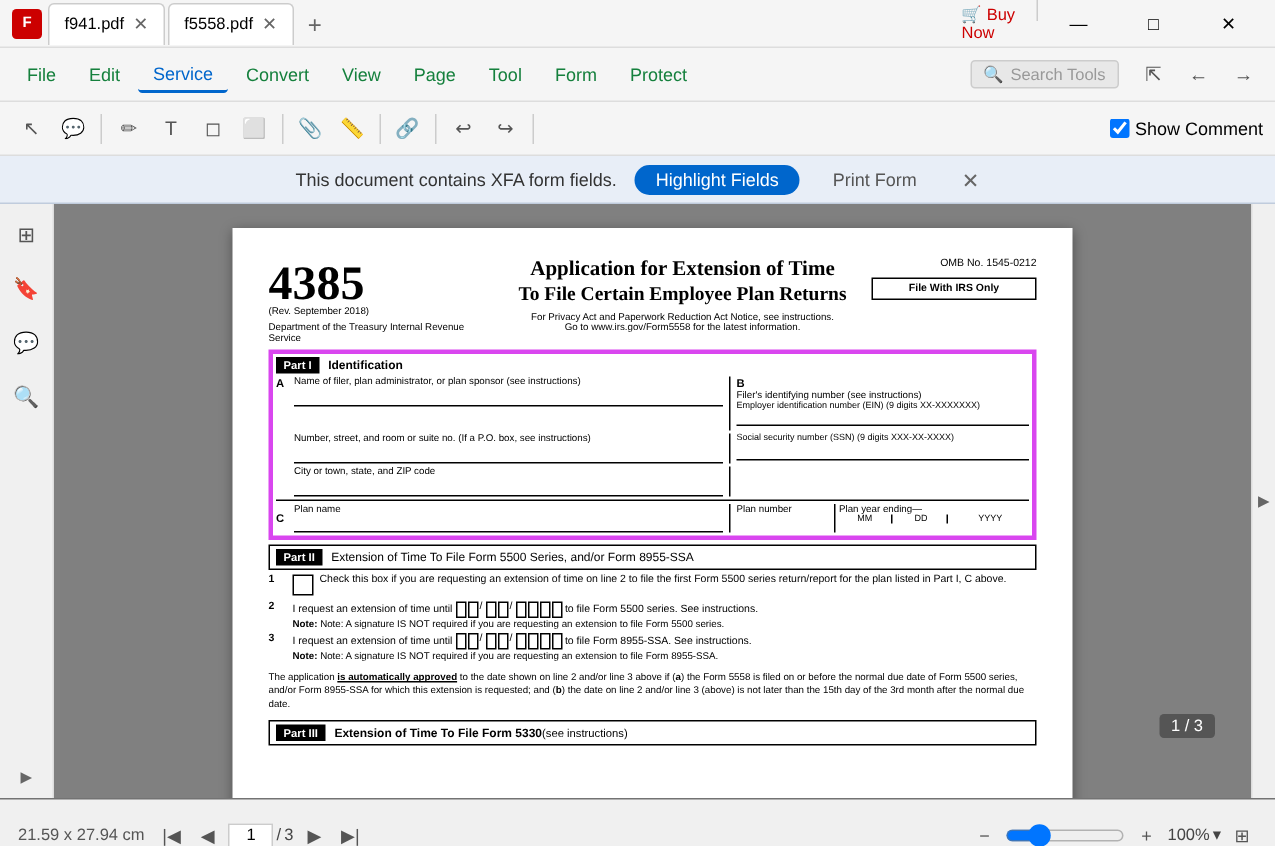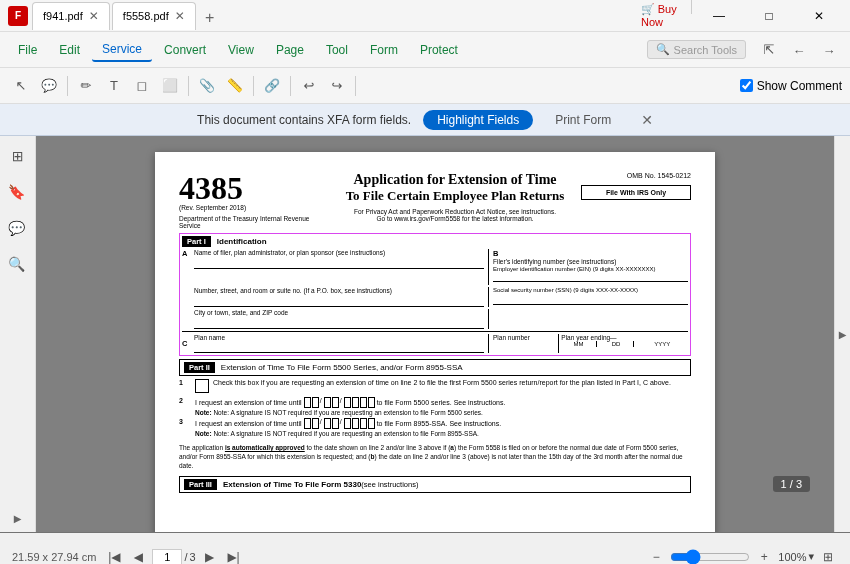--- a/index.html
+++ b/index.html
@@ -257,21 +257,21 @@
           <div style="font-size:13px; font-weight:bold; font-family:'Times New Roman',serif;">To File Certain Employee Plan Returns</div>
           <div style="font-size:6.5px; margin-top:4px;">For Privacy Act and Paperwork Reduction Act Notice, see instructions.</div>
           <div style="font-size:6.5px;">Go to www.irs.gov/Form5558 for the latest information.</div>
         </div>
         <div style="width:110px; text-align:right;">
           <div style="font-size:7px;">OMB No. 1545-0212</div>
           <div style="border:1px solid #000; padding:3px 5px; margin-top:6px; font-size:7px; font-weight:bold; text-align:center;">File With IRS Only</div>
         </div>
       </div>
 
-      <div style="border:1px solid #d946ef; padding:2px; margin-bottom:3px;">
+      <div style="border:3px solid #d946ef; padding:2px; margin-bottom:3px;">
         <div style="display:flex; align-items:center; margin-bottom:2px;">
           <span style="background:#000; color:white; font-weight:bold; font-size:7.5px; padding:1px 5px; margin-right:6px;">Part I</span>
           <span style="font-weight:bold; font-size:8px;">Identification</span>
         </div>
 
         <div style="display:flex; gap:4px; margin-bottom:2px;">
           <div style="flex:1;">
             <div style="display:flex; gap:2px; align-items:flex-start;">
               <span style="font-weight:bold; font-size:7.5px; width:10px;">A</span>
               <div style="flex:1;">

